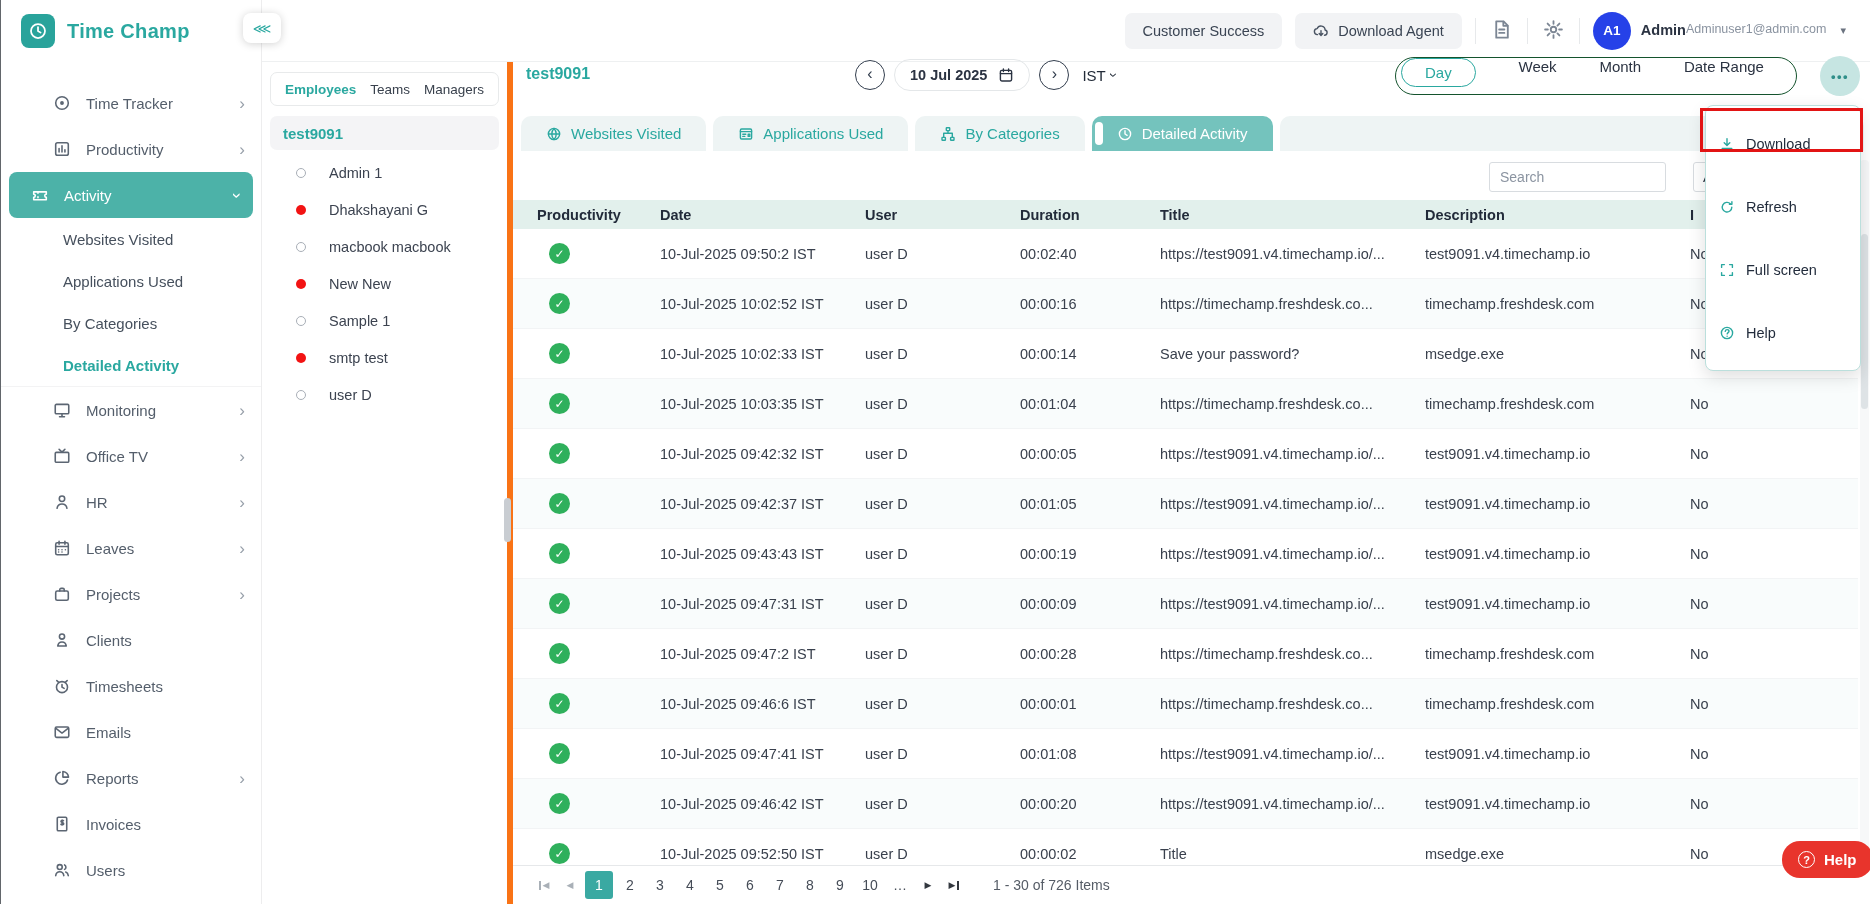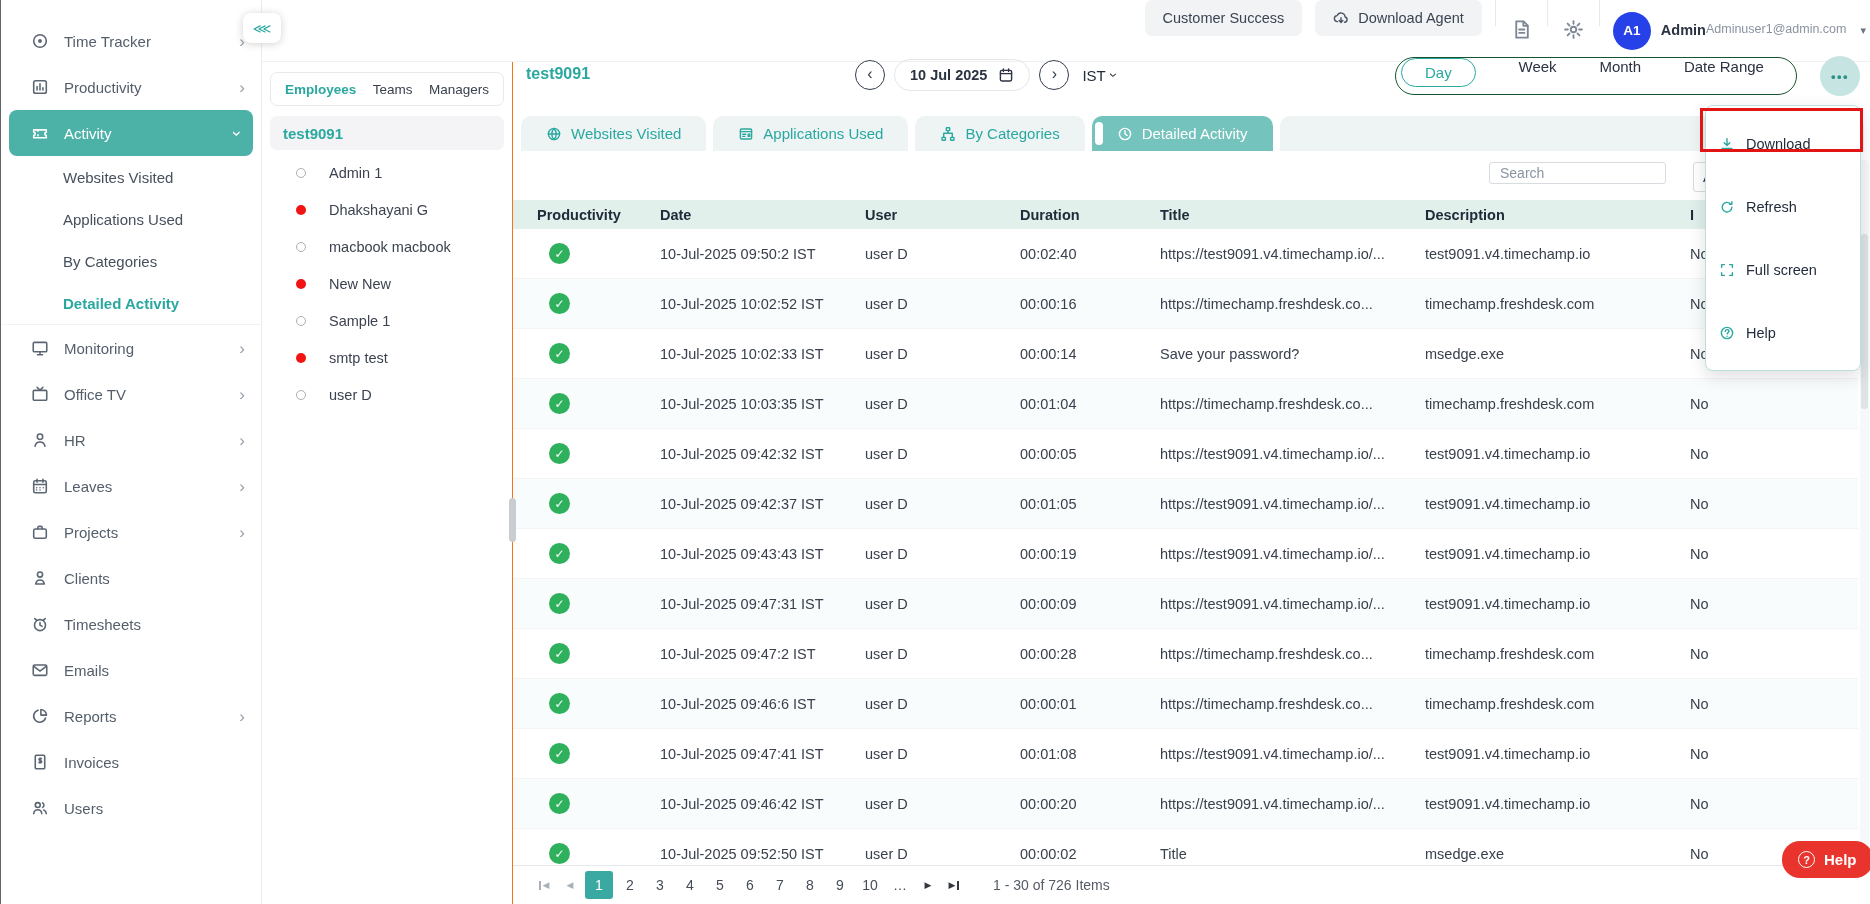--- a/index.html
+++ b/index.html
@@ -14,52 +14,52 @@
   .logo-row{height:62px;display:flex;align-items:center;padding-left:20px;gap:12px;}
   .logo-box{width:34px;height:34px;border-radius:8px;background:#29a39b;color:#fff;
             display:flex;align-items:center;justify-content:center;}
   .logo-box svg{width:20px;height:20px;}
   .logo-text{font-size:20px;font-weight:600;color:#2aa8a0;letter-spacing:.3px;}
   .collapse-btn{position:absolute;left:243px;top:13px;width:38px;height:30px;background:#fff;border:none;
                 border-radius:8px;box-shadow:0 1px 8px rgba(0,0,0,.18);color:#2aa8a0;font-size:13px;
                 display:flex;align-items:center;justify-content:center;cursor:pointer;z-index:8;}
   .nav{padding-top:18px;}
   .nav-item{height:46px;display:flex;align-items:center;padding:0 16px 0 30px;color:#545e6b;
-            font-size:15px;cursor:pointer;}
+            font-size:15px;cursor:pointer;margin-left:22px;}
   .nav-item .icn{margin-right:15px;color:#5c6673;}
   .nav-item .icn svg{width:18px;height:18px;}
   .nav-label{flex:1;}
   .chev{color:#98a0aa;font-size:17px;line-height:1;}
   .nav-item.active{margin:0 8px;padding:0 12px 0 22px;background:#4cb2a8;border-radius:8px;color:#fff;}
   .nav-item.active .icn{color:#fff;}
   .nav-item.active .chev{color:#fff;transform:rotate(90deg);}
   .sub-list{border-bottom:1px solid #f3f3f4;}
   .sub-item{height:42px;display:flex;align-items:center;padding-left:62px;font-size:15px;color:#46505d;cursor:pointer;}
   .sub-item.active{color:#2aa8a0;font-weight:600;}
 
   
   .topbar{position:absolute;left:262px;top:0;right:0;height:62px;background:#fff;border-bottom:1px solid #eef0f1;
-          display:flex;justify-content:flex-end;gap:13px;padding-right:4px;box-sizing:border-box;}
+          display:flex;align-items:center;justify-content:flex-end;gap:13px;padding-right:24px;box-sizing:border-box;}
   .hbtn{height:36px;border:none;border-radius:7px;background:#f2f3f5;color:#3a4453;font-size:14.5px;
         padding:0 18px;display:flex;align-items:center;gap:9px;cursor:pointer;font-family:inherit;}
   .hbtn .icn{color:#4a5463;}
   .vdiv{width:1px;height:26px;background:#e7e9eb;}
   .icobtn{background:none;border:none;color:#7c8694;cursor:pointer;padding:2px;}
   .icobtn svg{width:21px;height:21px;}
   .profile{display:flex;align-items:center;gap:10px;cursor:pointer;}
   .avatar{width:38px;height:38px;border-radius:50%;background:#2641e8;color:#fff;font-size:13.5px;font-weight:700;
           display:flex;align-items:center;justify-content:center;}
   .ptxt{display:flex;flex-direction:row;line-height:1.3;}
   .pname{font-size:14.5px;font-weight:600;color:#2b3342;}
   .pemail{font-size:12.5px;color:#8a93a0;}
   .caret{color:#6b7380;font-size:11px;margin-left:4px;}
 
   
   .emp-panel{position:absolute;left:262px;top:62px;width:251px;bottom:0;background:#fff;
-             border-right:1px solid #f97316;box-sizing:border-box;text-align:center;}
+             border-right:6px solid #f97316;box-sizing:border-box;text-align:center;}
   .etabs{margin:10px 8px 0;height:34px;border:1px solid #e8eaeb;border-radius:7px;display:flex;align-items:center;
          justify-content:space-between;padding:0 14px;box-sizing:border-box;}
   .etab{font-size:13.5px;color:#39414d;cursor:pointer;}
   .etab.active{color:#2aa8a0;font-weight:600;}
   .egroup{margin:10px 8px 0;height:34px;background:#f4f4f6;border-radius:7px;display:flex;align-items:center;
           padding-left:13px;font-size:15px;font-weight:700;color:#2aa8a0;box-sizing:border-box;cursor:pointer;}
   .members{margin-top:4px;}
   .member{height:37px;display:flex;align-items:center;padding-left:34px;gap:23px;font-size:14.5px;color:#3c4350;cursor:pointer;}
   .dot{width:10px;height:10px;border-radius:50%;box-sizing:border-box;flex:0 0 auto;}
   .dot.offline{border:1.5px solid #a9afb7;background:#fff;}
@@ -87,21 +87,21 @@
 
   .tabstrip{position:absolute;left:8px;top:54px;right:6px;height:35px;display:flex;gap:7px;}
   .vtab{display:flex;align-items:center;gap:9px;padding:0 25px;background:#eef4f4;border-radius:10px 10px 0 0;
         color:#2aa8a0;font-size:15px;font-weight:500;cursor:pointer;position:relative;white-space:nowrap;}
   .vtab .icn{color:#2aa8a0;}
   .vtab.active{background:#74c3bd;color:#fff;}
   .vtab.active .icn{color:#fff;}
   .wpill{position:absolute;left:3px;top:6px;width:8px;height:23px;border-radius:5px;background:#fff;}
   .tfill{flex:1;background:#eef4f4;border-radius:10px 10px 0 0;}
 
-  .searchbox{position:absolute;left:976px;top:100px;width:177px;height:22px;border:1px solid #d8dce0;border-radius:3px;
+  .searchbox{position:absolute;left:976px;top:100px;width:177px;height:30px;border:1px solid #d8dce0;border-radius:3px;
              padding:0 10px;font-size:14px;color:#333;box-sizing:border-box;font-family:inherit;}
   .searchbox::placeholder{color:#8b94a1;}
   .abox{position:absolute;left:1180px;top:100px;width:166px;height:30px;border:1px solid #d8dce0;border-radius:3px;
         background:#fff;display:flex;align-items:center;padding-left:9px;font-size:14.5px;color:#2b3342;box-sizing:border-box;}
 
   .tbl{position:absolute;left:0;top:138px;right:12px;}
   .thead,.trow{display:grid;grid-template-columns:123px 205px 155px 140px 265px 265px 1fr;
                align-items:center;padding-left:24px;}
   .thead{height:29px;background:#e2f0ec;font-size:14.5px;font-weight:700;color:#222b3a;}
   .trow{height:49px;font-size:14.5px;color:#39404d;border-bottom:1px solid #f2f4f5;background:#fff;}
@@ -135,20 +135,29 @@
             cursor:pointer;z-index:30;font-family:inherit;}
   .help-q{width:17px;height:17px;border:1.6px solid #fff;border-radius:50%;font-size:11px;font-weight:700;
           display:flex;align-items:center;justify-content:center;box-sizing:border-box;}
 </style>
 </head>
 <body>
 
 <div class="app">
 
   <aside class="sidebar">
+    <div class="logo-row">
+      <span class="logo-box">
+          <svg viewBox="0 0 16 16" width="16" height="16" fill="none" stroke="currentColor" stroke-width="1.4" stroke-linecap="round" stroke-linejoin="round">
+            <circle cx="8" cy="8" r="5.6"></circle>
+            <path d="M8 4.8V8l2.1 1.3"></path>
+          </svg>
+        </span>
+      <span class="logo-text">Time Champ</span>
+    </div>
     <nav class="nav">
         <div class="nav-item">
           <span class="icn">
             <svg viewBox="0 0 16 16" width="16" height="16" fill="none" stroke="currentColor" stroke-width="1.4" stroke-linecap="round" stroke-linejoin="round">
               <circle cx="8" cy="8" r="5.6"></circle>
               <circle cx="8" cy="8" r="1.7" fill="currentColor" stroke="none"></circle>
             </svg>
           </span>
           <span class="nav-label">Time Tracker</span>
           <span class="chev">›</span>

